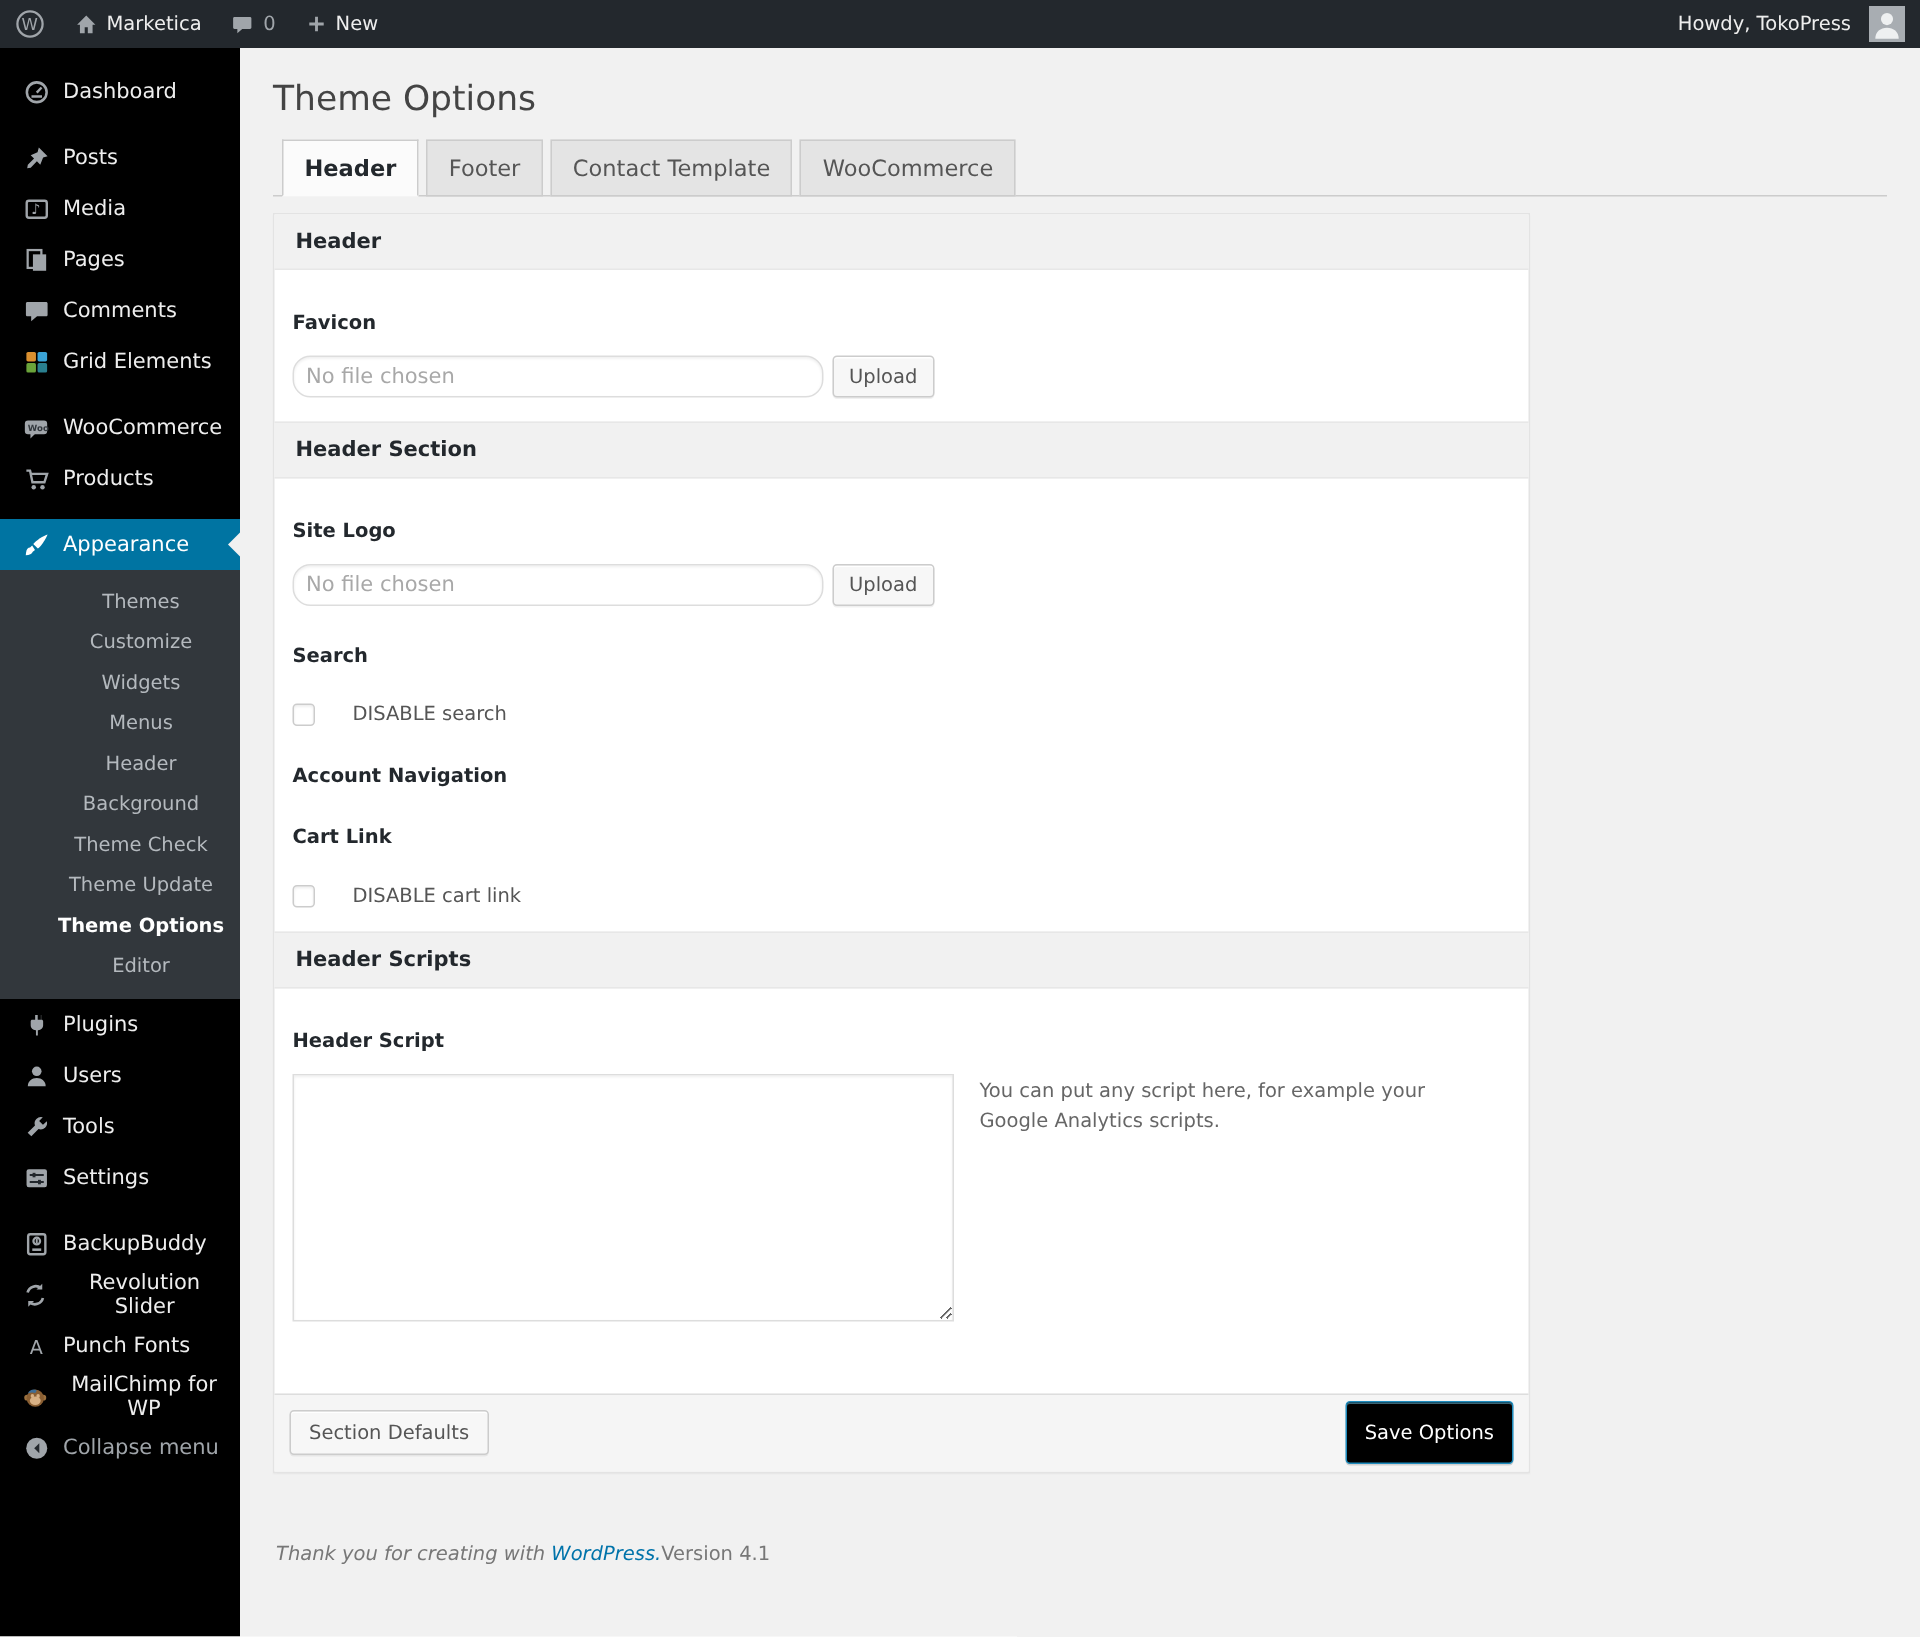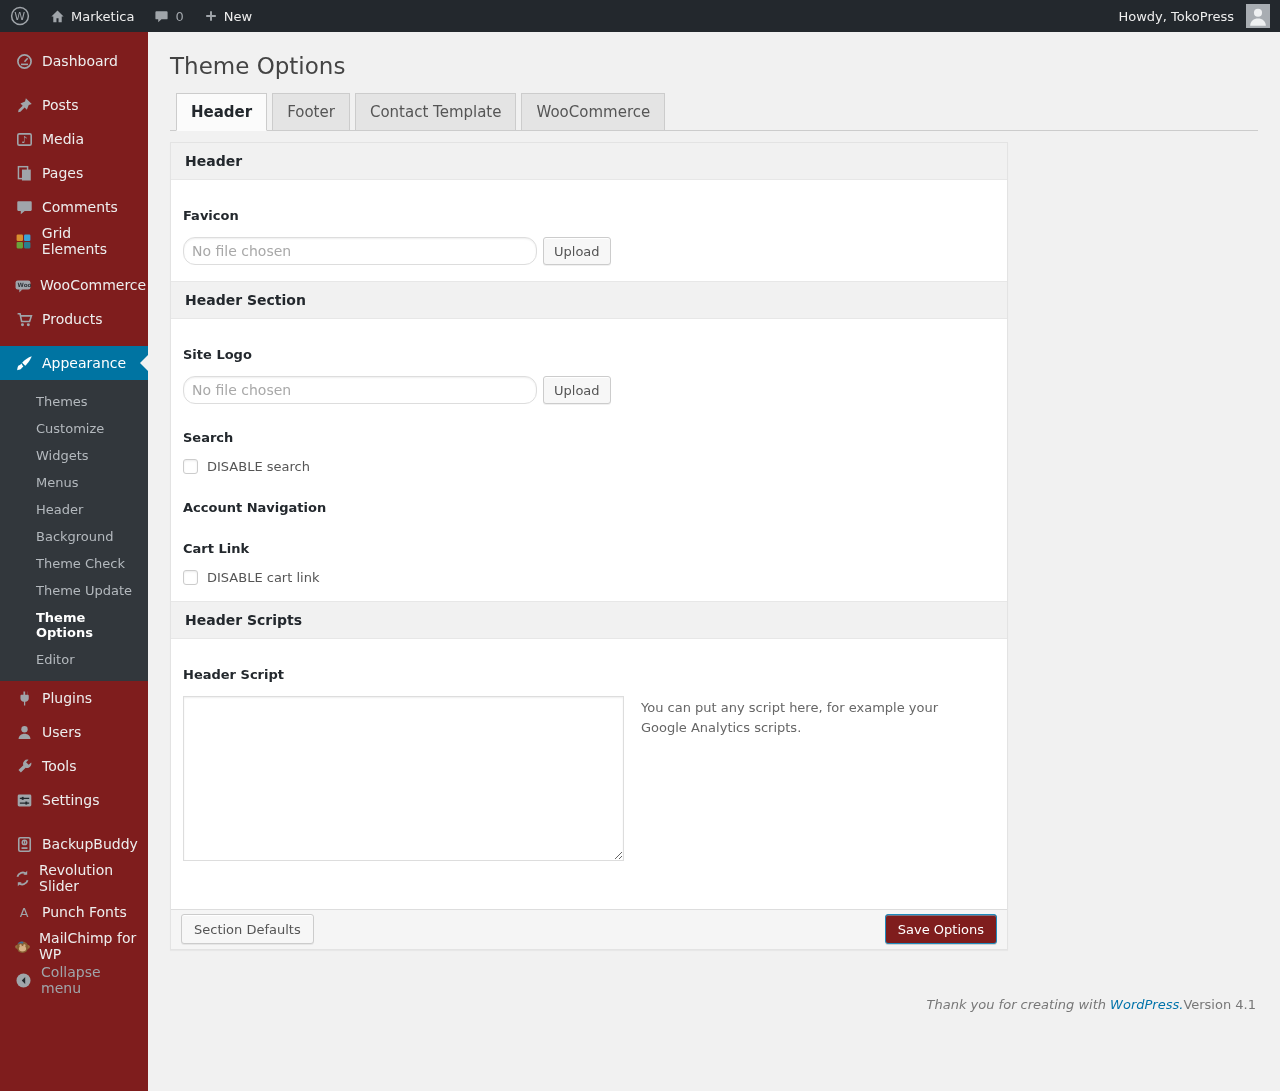--- a/index.html
+++ b/index.html
@@ -19,22 +19,22 @@
   }
   .adminbar .spacer { flex: 1; }
   .adminbar svg { display: block; }
   .avatar {
     width: 24px; height: 24px; background: #a8adb2; display: inline-block;
     margin-left: 6px; overflow: hidden;
   }
   
   .wrap { display: flex; height: 1059px; }
   .sidebar {
-    width: 148px; background: #7f1d1d; color: #eee; flex-shrink: 0;
-    padding-top: 12px; font-size: 14px;
+    width: 160px; background: #000000; color: #eee; flex-shrink: 0;
+    padding-top: 12px; font-size: 14px; text-align: center;
   }
   .menu-item {
     display: flex; align-items: center; height: 34px; padding: 0 8px;
     cursor: pointer; color: #eee;
   }
   .menu-item .mi {
     width: 20px; margin: 0 8px 0 6px; display: flex; justify-content: center;
   }
   .menu-item.active {
     background: #0074a2; color: #fff; position: relative;
@@ -95,22 +95,22 @@
   }
   .file-input::placeholder { color: #a8a8a8; opacity: 1; }
   .button {
     height: 28px; padding: 0 10px; margin-left: 6px;
     background: #f7f7f7; border: 1px solid #ccc; border-radius: 3px;
     color: #555; font-size: 13px; cursor: pointer;
     box-shadow: inset 0 1px 0 #fff, 0 1px 0 rgba(0,0,0,.06);
     font-family: "DejaVu Sans", sans-serif;
   }
   .check-row {
-    margin-top: 14px; display: flex; align-items: center;
-    color: #555; font-size: 13px; cursor: pointer;
+    margin-top: 24px; display: flex; align-items: center;
+    color: #555; font-size: 13px; cursor: pointer; gap: 16px;
   }
   .checkbox {
     width: 15px; height: 15px; border: 1px solid #ccc; border-radius: 3px;
     background: #fff; box-shadow: inset 0 1px 2px rgba(0,0,0,.08);
     margin-right: 9px; flex-shrink: 0;
   }
   .script-row { margin-top: 14px; display: flex; align-items: flex-start; }
   .script-textarea {
     width: 441px; height: 165px; border: 1px solid #ddd; resize: both;
     box-shadow: inset 0 1px 2px rgba(0,0,0,.07); padding: 6px 8px;
@@ -120,28 +120,28 @@
     margin-left: 17px; width: 310px; color: #666; font-size: 13px;
     line-height: 1.55; padding-top: 2px;
   }
   .panel-footer {
     border-top: 1px solid #ddd; background: #f5f5f5;
     padding: 4px 10px 5px; display: flex; align-items: center;
     justify-content: space-between;
   }
   .panel-footer .button { height: 30px; padding: 0 12px; margin-left: 0; }
   .button-primary {
-    height: 30px; padding: 0 12px; background: #7f1d1d;
+    height: 42px; padding: 0 12px; background: #000000;
     border: 1px solid #1e8cbe; border-radius: 3px; color: #fff;
     font-size: 13px; cursor: pointer;
     box-shadow: inset 0 1px 0 rgba(120,200,230,.5), 0 1px 0 rgba(0,0,0,.15);
     font-family: "DejaVu Sans", sans-serif;
   }
   .page-footer {
-    margin-top: 47px; display: flex; justify-content: flex-end;
+    margin-top: 47px; display: flex; justify-content: flex-start;
     align-items: baseline; color: #777; font-size: 13px; padding: 0 2px;
   }
   .thanks { font-style: italic; }
   .thanks a { color: #0073aa; text-decoration: none; cursor: pointer; }
   svg text { font-family: "DejaVu Sans", sans-serif; }
 </style>
 </head>
 <body>
 
 <div class="adminbar">

